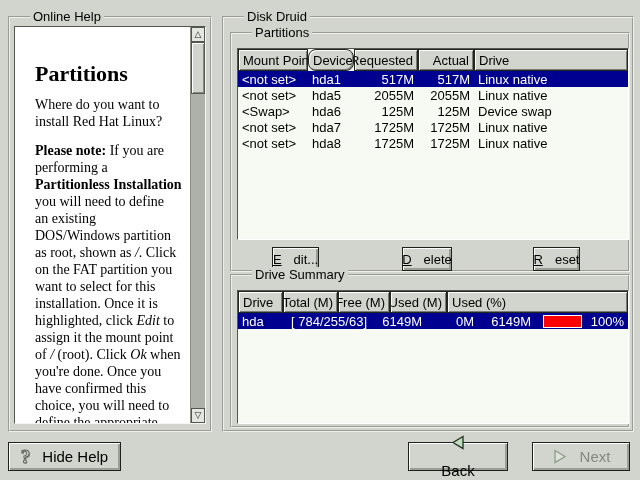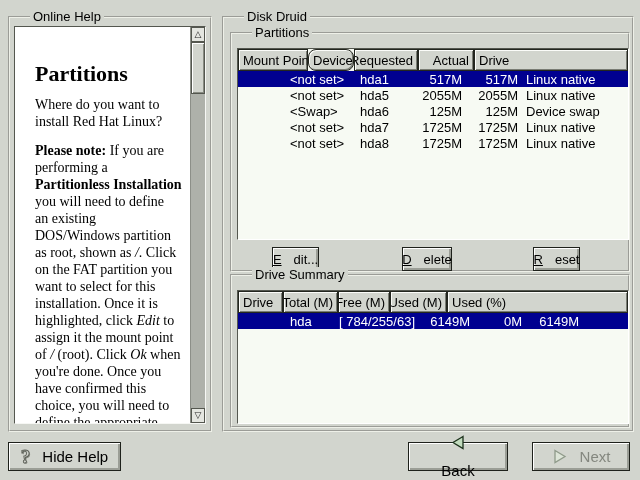--- a/index.html
+++ b/index.html
@@ -43,21 +43,21 @@
   }
   .thead{display:flex;height:22px;}
   .th{
     background:#d2d5ce;border:1px solid #23261f;
     box-shadow:inset 1px 1px 0 #fbfcf9,inset -1px -1px 0 #797c74;
     font-size:13px;padding:0 4px;display:flex;align-items:center;
     box-sizing:border-box;white-space:nowrap;overflow:hidden;flex:0 0 auto;color:#000;
   }
   .th.right{justify-content:flex-end;}
   .th.grow{flex:1 1 auto;}
-  .trow{display:flex;height:16px;font-size:13px;align-items:center;color:#000;padding-left:48px;}
+  .trow{display:flex;height:16px;font-size:13px;align-items:center;color:#000;}
   .trow.selected{background:var(--sel,#000090);color:#fff;}
   .td{padding:0 4px;box-sizing:border-box;white-space:nowrap;overflow:hidden;flex:0 0 auto;}
   .td.right{text-align:right;}
   .td.grow{flex:1 1 auto;}
   .td.barcell{display:flex;align-items:center;}
   .pct-bar{display:inline-block;width:46px;height:11px;background:var(--red,#f00);border:1px solid #fff;margin:0 9px 0 4px;box-sizing:content-box;}
   
   .gtk-btn{
     position:absolute;background:#d2d5ce;border:1px solid #1e211b;
     box-shadow:inset 1px 1px 0 #ffffff,inset -2px -2px 0 #9b9e96;
@@ -177,20 +177,24 @@
           <div class="th right" style="width: 57px;">Used (M)</div>
           <div class="th grow">Used (%)</div>
         </div>
       <div id="ds-body">
           <div class="trow selected">
             <div class="td" style="width: 45px;">hda</div>
             <div class="td right" style="width: 88px;">[ 784/255/63]</div>
             <div class="td right" style="width: 55px;">6149M</div>
             <div class="td right" style="width: 52px;">0M</div>
             <div class="td right" style="width: 57px;">6149M</div>
+            <div class="td grow barcell">
+              <span class="pct-bar" style="background: rgb(255, 0, 0);"></span>
+              <span>100%</span>
+            </div>
           </div>
         </div>
     </div>
   </div>
 </div>
 
 <button class="gtk-btn btn-lg" style="left:8px;top:442px;width:113px;">
   <span class="q-icon">?</span>
   <span>Hide Help</span>
 </button>

